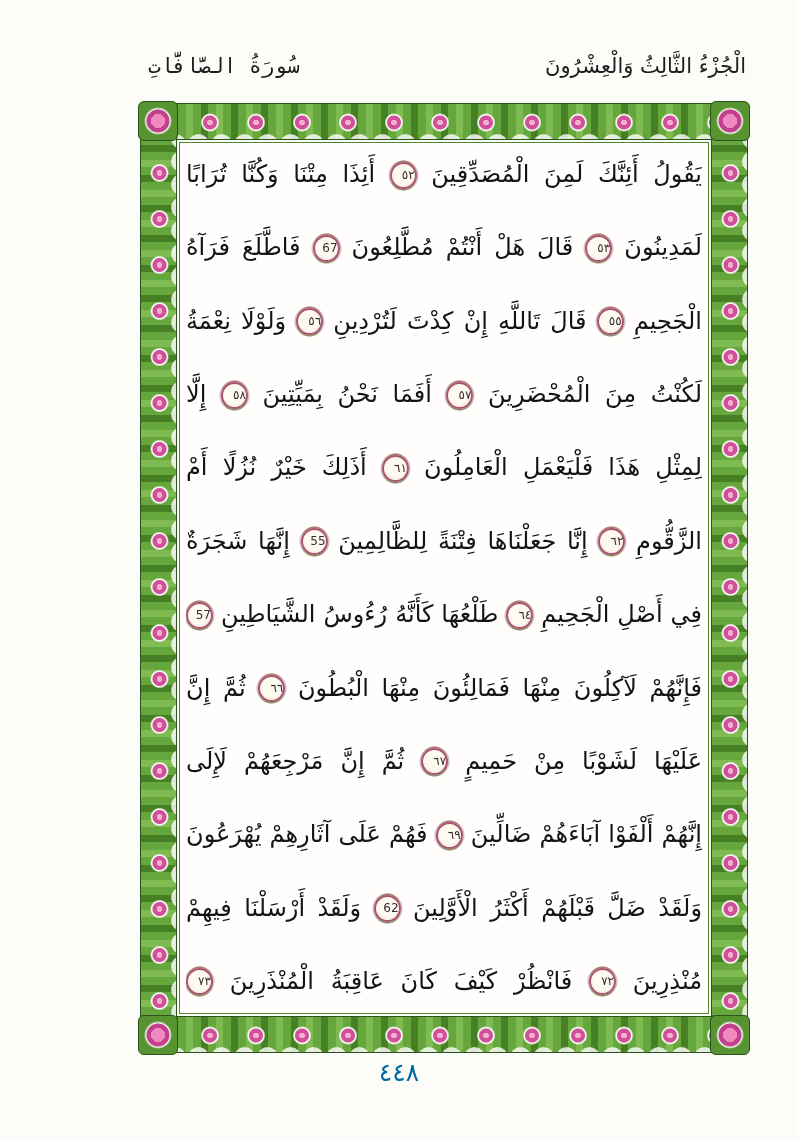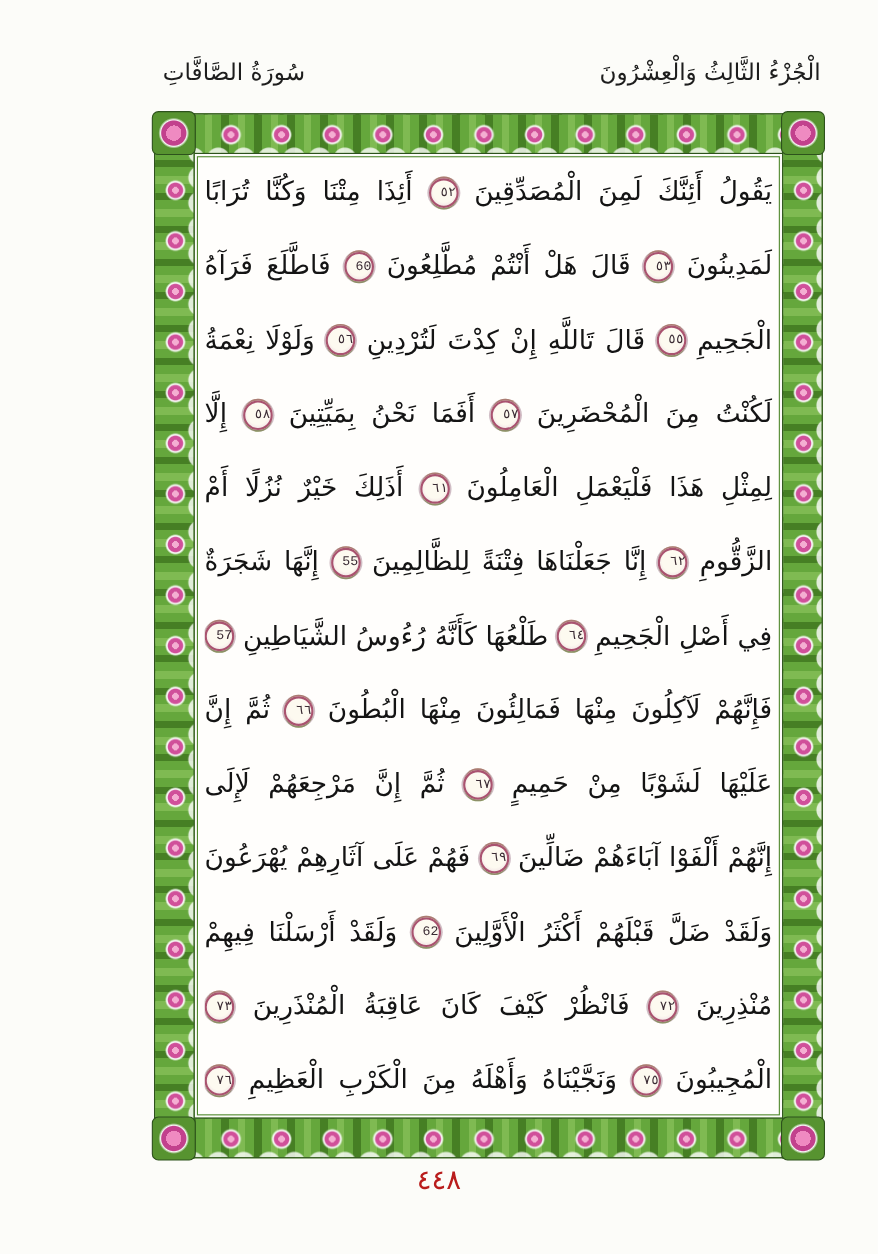--- a/index.html
+++ b/index.html
@@ -12,21 +12,21 @@
   }
   .page { position:absolute; inset:0; }
 
   
   .hdr {
     position:absolute; top:54px; height:40px;
     font-size:21px; color:#1d1d1d; direction:rtl;
     letter-spacing:0;
   }
   .hdr-juz   { right:52px;  text-align:center; }
-  .hdr-surah { left:148px;  text-align:right;  }
+  .hdr-surah { left:148px;  text-align:right;font-family:Liberation Mono, monospace;  }
 
   
   .frame {
     position:absolute; left:140px; top:103px; width:608px; height:950px;
   }
   .strip { position:absolute; border:1px solid #2d521c; }
   .strip.h {
     left:0; right:0; height:37px;
     background-color:#579330;
     background-image:
@@ -84,27 +84,27 @@
     font-family:"DejaVu Sans", sans-serif;
   }
   .ayah-text { white-space:normal; }
   .verse-marker {
     display:inline-block; width:27px; height:27px; line-height:23px;
     border-radius:50%;
     border:2px solid #a9536f;
     box-shadow:0 0 0 1.5px rgba(150,110,130,.45), 0 -2px 0 -0.5px #b86, 0 2px 0 -0.5px #8a5;
     background:radial-gradient(circle at 50% 45%, #fdfaf0 0 55%, #ead2dd 100%);
     font-size:12px; text-align:left; vertical-align:middle;
-    color:#3a2b33; direction:rtl;font-family:Liberation Mono, monospace;
+    color:#3a2b33; direction:rtl;
   }
 
   
   .page-number {
     position:absolute; left:0; right:0; top:1058px;
-    text-align:center; font-size:25px; color:#b91c1c;
+    text-align:center; font-size:25px; color:#0369a1;
   }
 </style>
 </head>
 <body>
 
 <div class="page">
 
   <div class="hdr hdr-juz">الْجُزْءُ الثَّالِثُ وَالْعِشْرُونَ</div>
 
   <div class="hdr hdr-surah">سُورَةُ الصَّافَّاتِ</div>
@@ -116,30 +116,29 @@
     <div class="strip v right"></div>
     <div class="corner tl"></div>
     <div class="corner tr"></div>
     <div class="corner bl"></div>
     <div class="corner br"></div>
 
     <div class="inner-rule"></div>
 
     <div class="text-area">
         <div class="line"><span class="ayah-text">يَقُولُ أَئِنَّكَ لَمِنَ الْمُصَدِّقِينَ</span> <span class="verse-marker">٥٢</span> <span class="ayah-text">أَئِذَا مِتْنَا وَكُنَّا تُرَابًا وَعِظَامًا أَئِنَّا</span></div>
-        <div class="line"><span class="ayah-text">لَمَدِينُونَ</span> <span class="verse-marker">٥٣</span> <span class="ayah-text">قَالَ هَلْ أَنْتُمْ مُطَّلِعُونَ</span> <span class="verse-marker">60</span> <span class="ayah-text">فَاطَّلَعَ فَرَآهُ فِي سَوَاءِ</span></div>
+        <div class="line"><span class="ayah-text">لَمَدِينُونَ</span> <span class="verse-marker">٥٣</span> <span class="ayah-text">قَالَ هَلْ أَنْتُمْ مُطَّلِعُونَ</span> <span class="verse-marker">67</span> <span class="ayah-text">فَاطَّلَعَ فَرَآهُ فِي سَوَاءِ</span></div>
         <div class="line"><span class="ayah-text">الْجَحِيمِ</span> <span class="verse-marker">٥٥</span> <span class="ayah-text">قَالَ تَاللَّهِ إِنْ كِدْتَ لَتُرْدِينِ</span> <span class="verse-marker">٥٦</span> <span class="ayah-text">وَلَوْلَا نِعْمَةُ رَبِّي</span></div>
         <div class="line"><span class="ayah-text">لَكُنْتُ مِنَ الْمُحْضَرِينَ</span> <span class="verse-marker">٥٧</span> <span class="ayah-text">أَفَمَا نَحْنُ بِمَيِّتِينَ</span> <span class="verse-marker">٥٨</span> <span class="ayah-text">إِلَّا مَوْتَتَنَا</span></div>
         <div class="line"><span class="ayah-text">لِمِثْلِ هَذَا فَلْيَعْمَلِ الْعَامِلُونَ</span> <span class="verse-marker">٦١</span> <span class="ayah-text">أَذَلِكَ خَيْرٌ نُزُلًا أَمْ شَجَرَةُ</span></div>
         <div class="line"><span class="ayah-text">الزَّقُّومِ</span> <span class="verse-marker">٦٢</span> <span class="ayah-text">إِنَّا جَعَلْنَاهَا فِتْنَةً لِلظَّالِمِينَ</span> <span class="verse-marker">55</span> <span class="ayah-text">إِنَّهَا شَجَرَةٌ تَخْرُجُ</span></div>
         <div class="line"><span class="ayah-text">فِي أَصْلِ الْجَحِيمِ</span> <span class="verse-marker">٦٤</span> <span class="ayah-text">طَلْعُهَا كَأَنَّهُ رُءُوسُ الشَّيَاطِينِ</span> <span class="verse-marker">57</span></div>
         <div class="line"><span class="ayah-text">فَإِنَّهُمْ لَآكِلُونَ مِنْهَا فَمَالِئُونَ مِنْهَا الْبُطُونَ</span> <span class="verse-marker">٦٦</span> <span class="ayah-text">ثُمَّ إِنَّ لَهُمْ</span></div>
         <div class="line"><span class="ayah-text">عَلَيْهَا لَشَوْبًا مِنْ حَمِيمٍ</span> <span class="verse-marker">٦٧</span> <span class="ayah-text">ثُمَّ إِنَّ مَرْجِعَهُمْ لَإِلَى الْجَحِيمِ</span> </div>
         <div class="line"><span class="ayah-text">إِنَّهُمْ أَلْفَوْا آبَاءَهُمْ ضَالِّينَ</span> <span class="verse-marker">٦٩</span> <span class="ayah-text">فَهُمْ عَلَى آثَارِهِمْ يُهْرَعُونَ</span> </div>
         <div class="line"><span class="ayah-text">وَلَقَدْ ضَلَّ قَبْلَهُمْ أَكْثَرُ الْأَوَّلِينَ</span> <span class="verse-marker">62</span> <span class="ayah-text">وَلَقَدْ أَرْسَلْنَا فِيهِمْ</span></div>
         <div class="line"><span class="ayah-text">مُنْذِرِينَ</span> <span class="verse-marker">٧٢</span> <span class="ayah-text">فَانْظُرْ كَيْفَ كَانَ عَاقِبَةُ الْمُنْذَرِينَ</span> <span class="verse-marker">٧٣</span></div>
-        <div class="line"><span class="ayah-text">الْمُجِيبُونَ</span> <span class="verse-marker">٧٥</span> <span class="ayah-text">وَنَجَّيْنَاهُ وَأَهْلَهُ مِنَ الْكَرْبِ الْعَظِيمِ</span> <span class="verse-marker">٧٦</span></div>
       </div>
   </div>
 
   <div class="page-number">٤٤٨</div>
 
 </div>
 
 </body></html>

